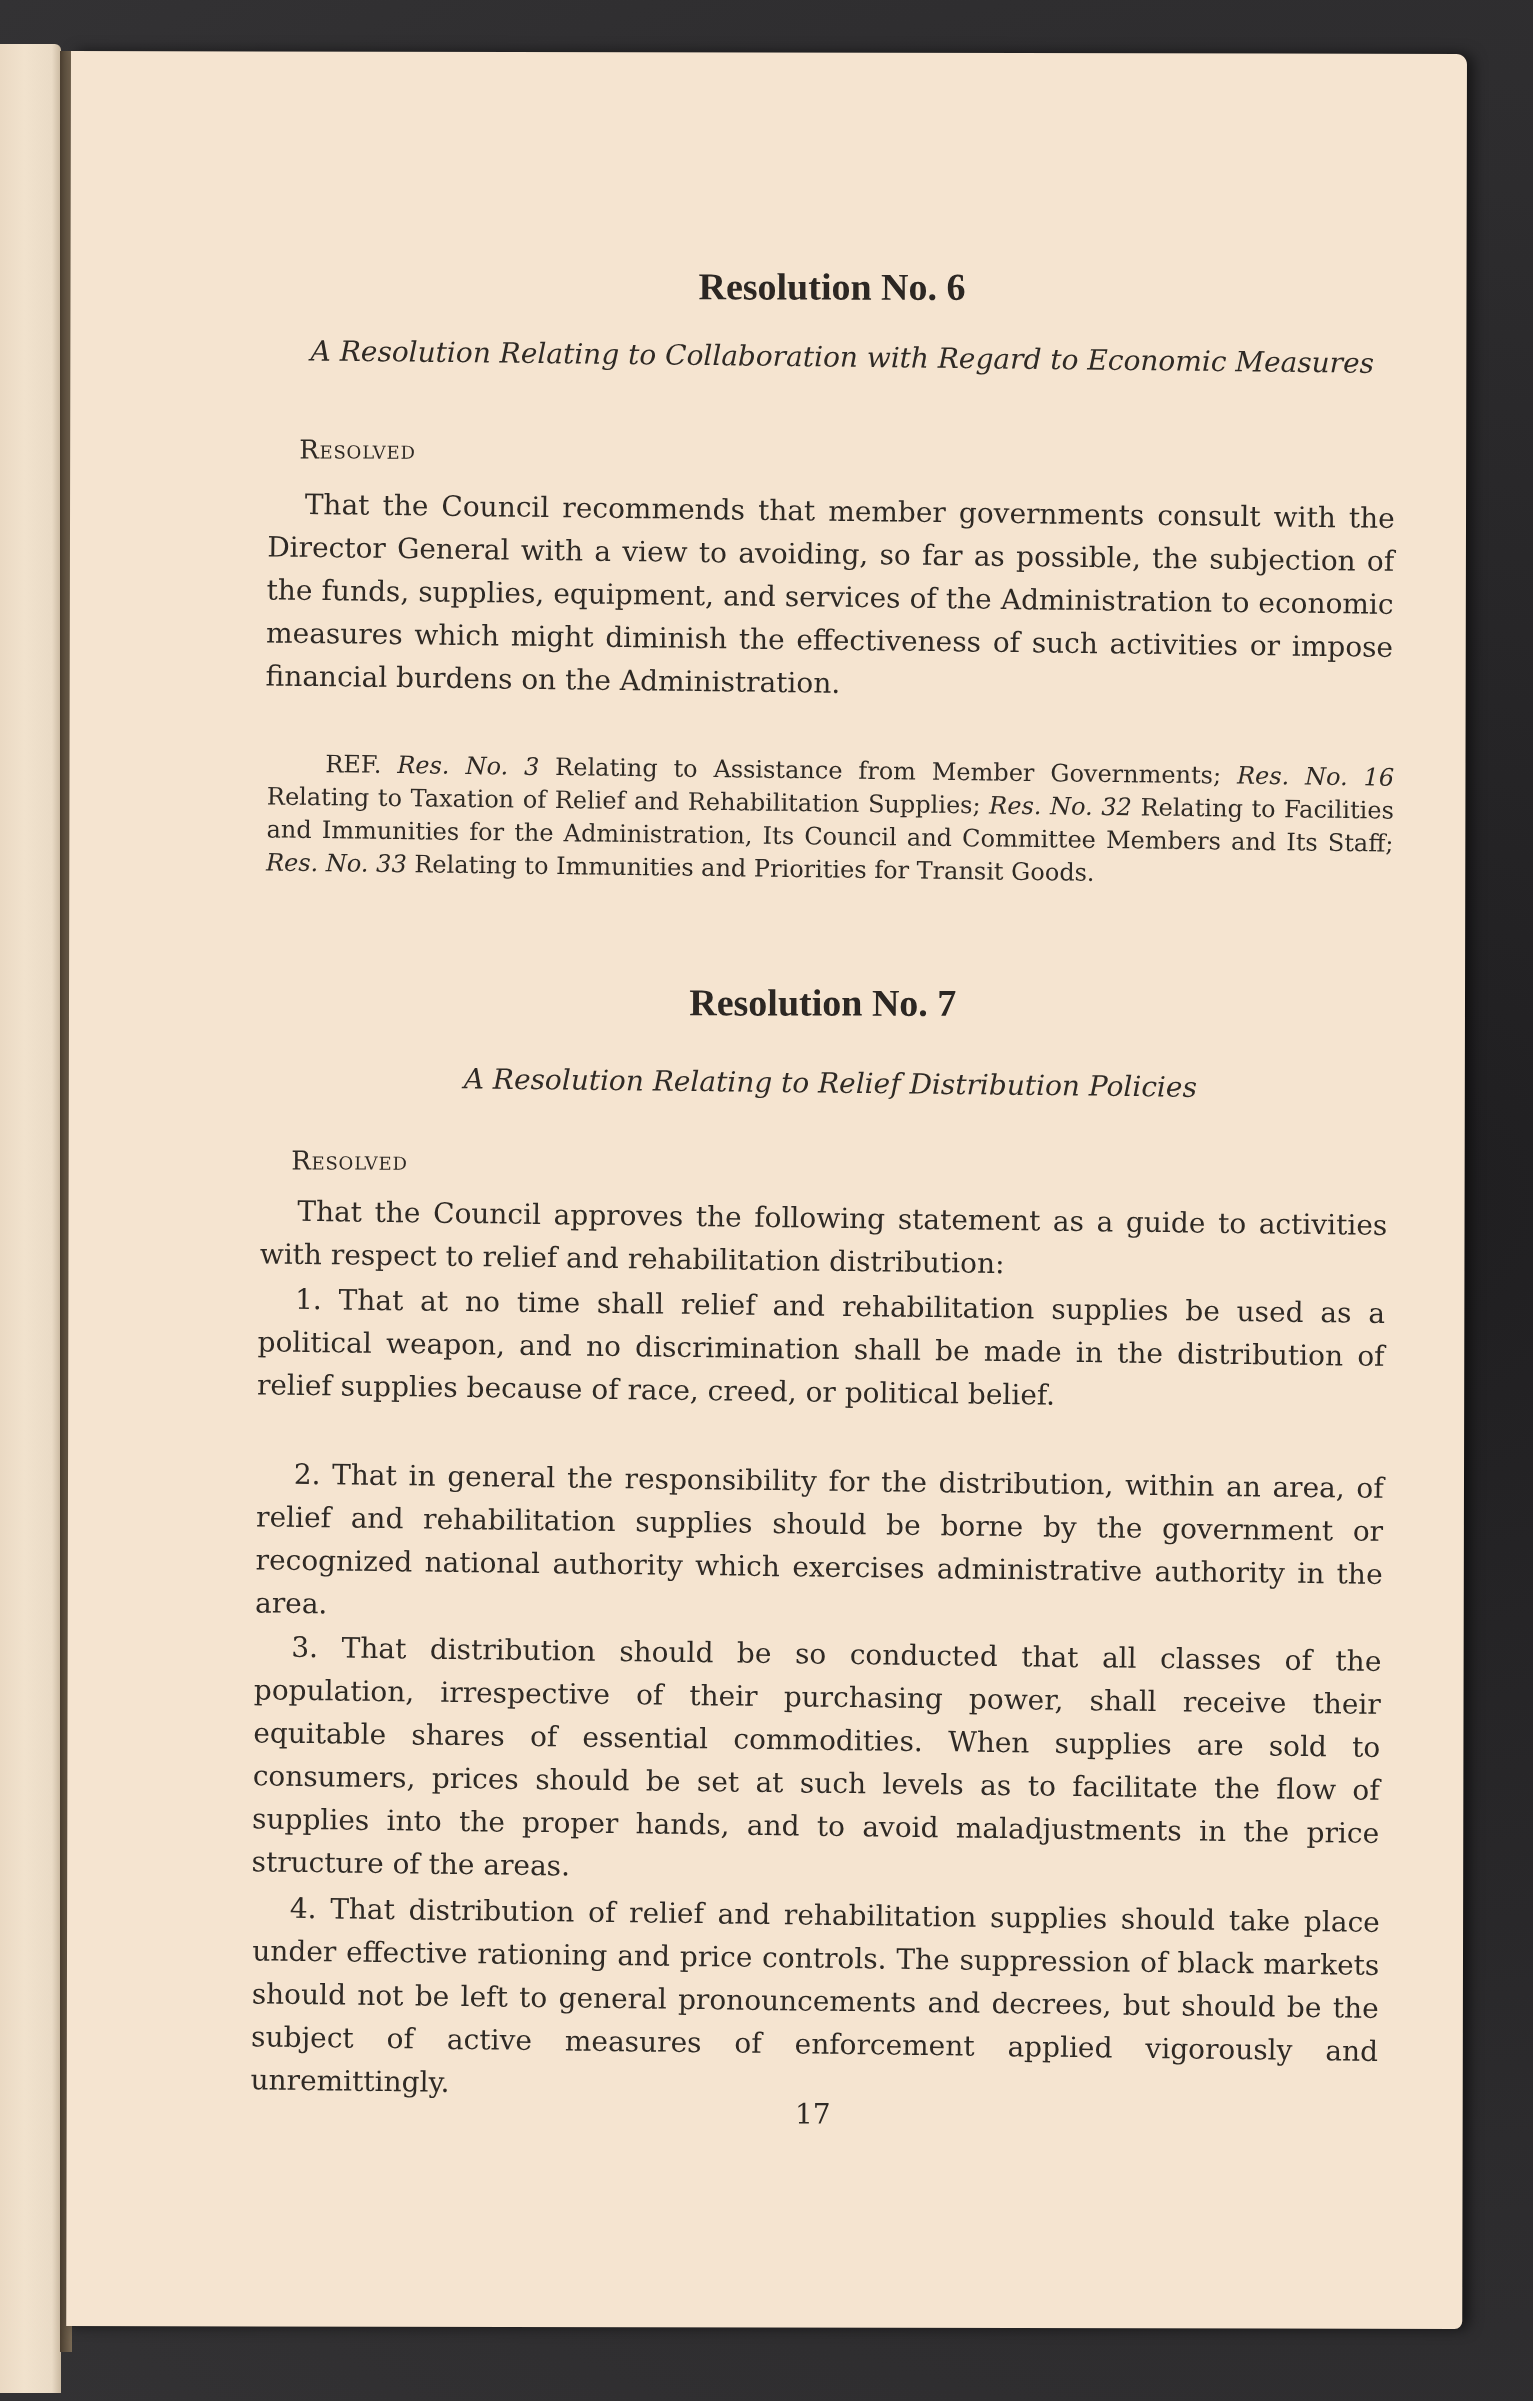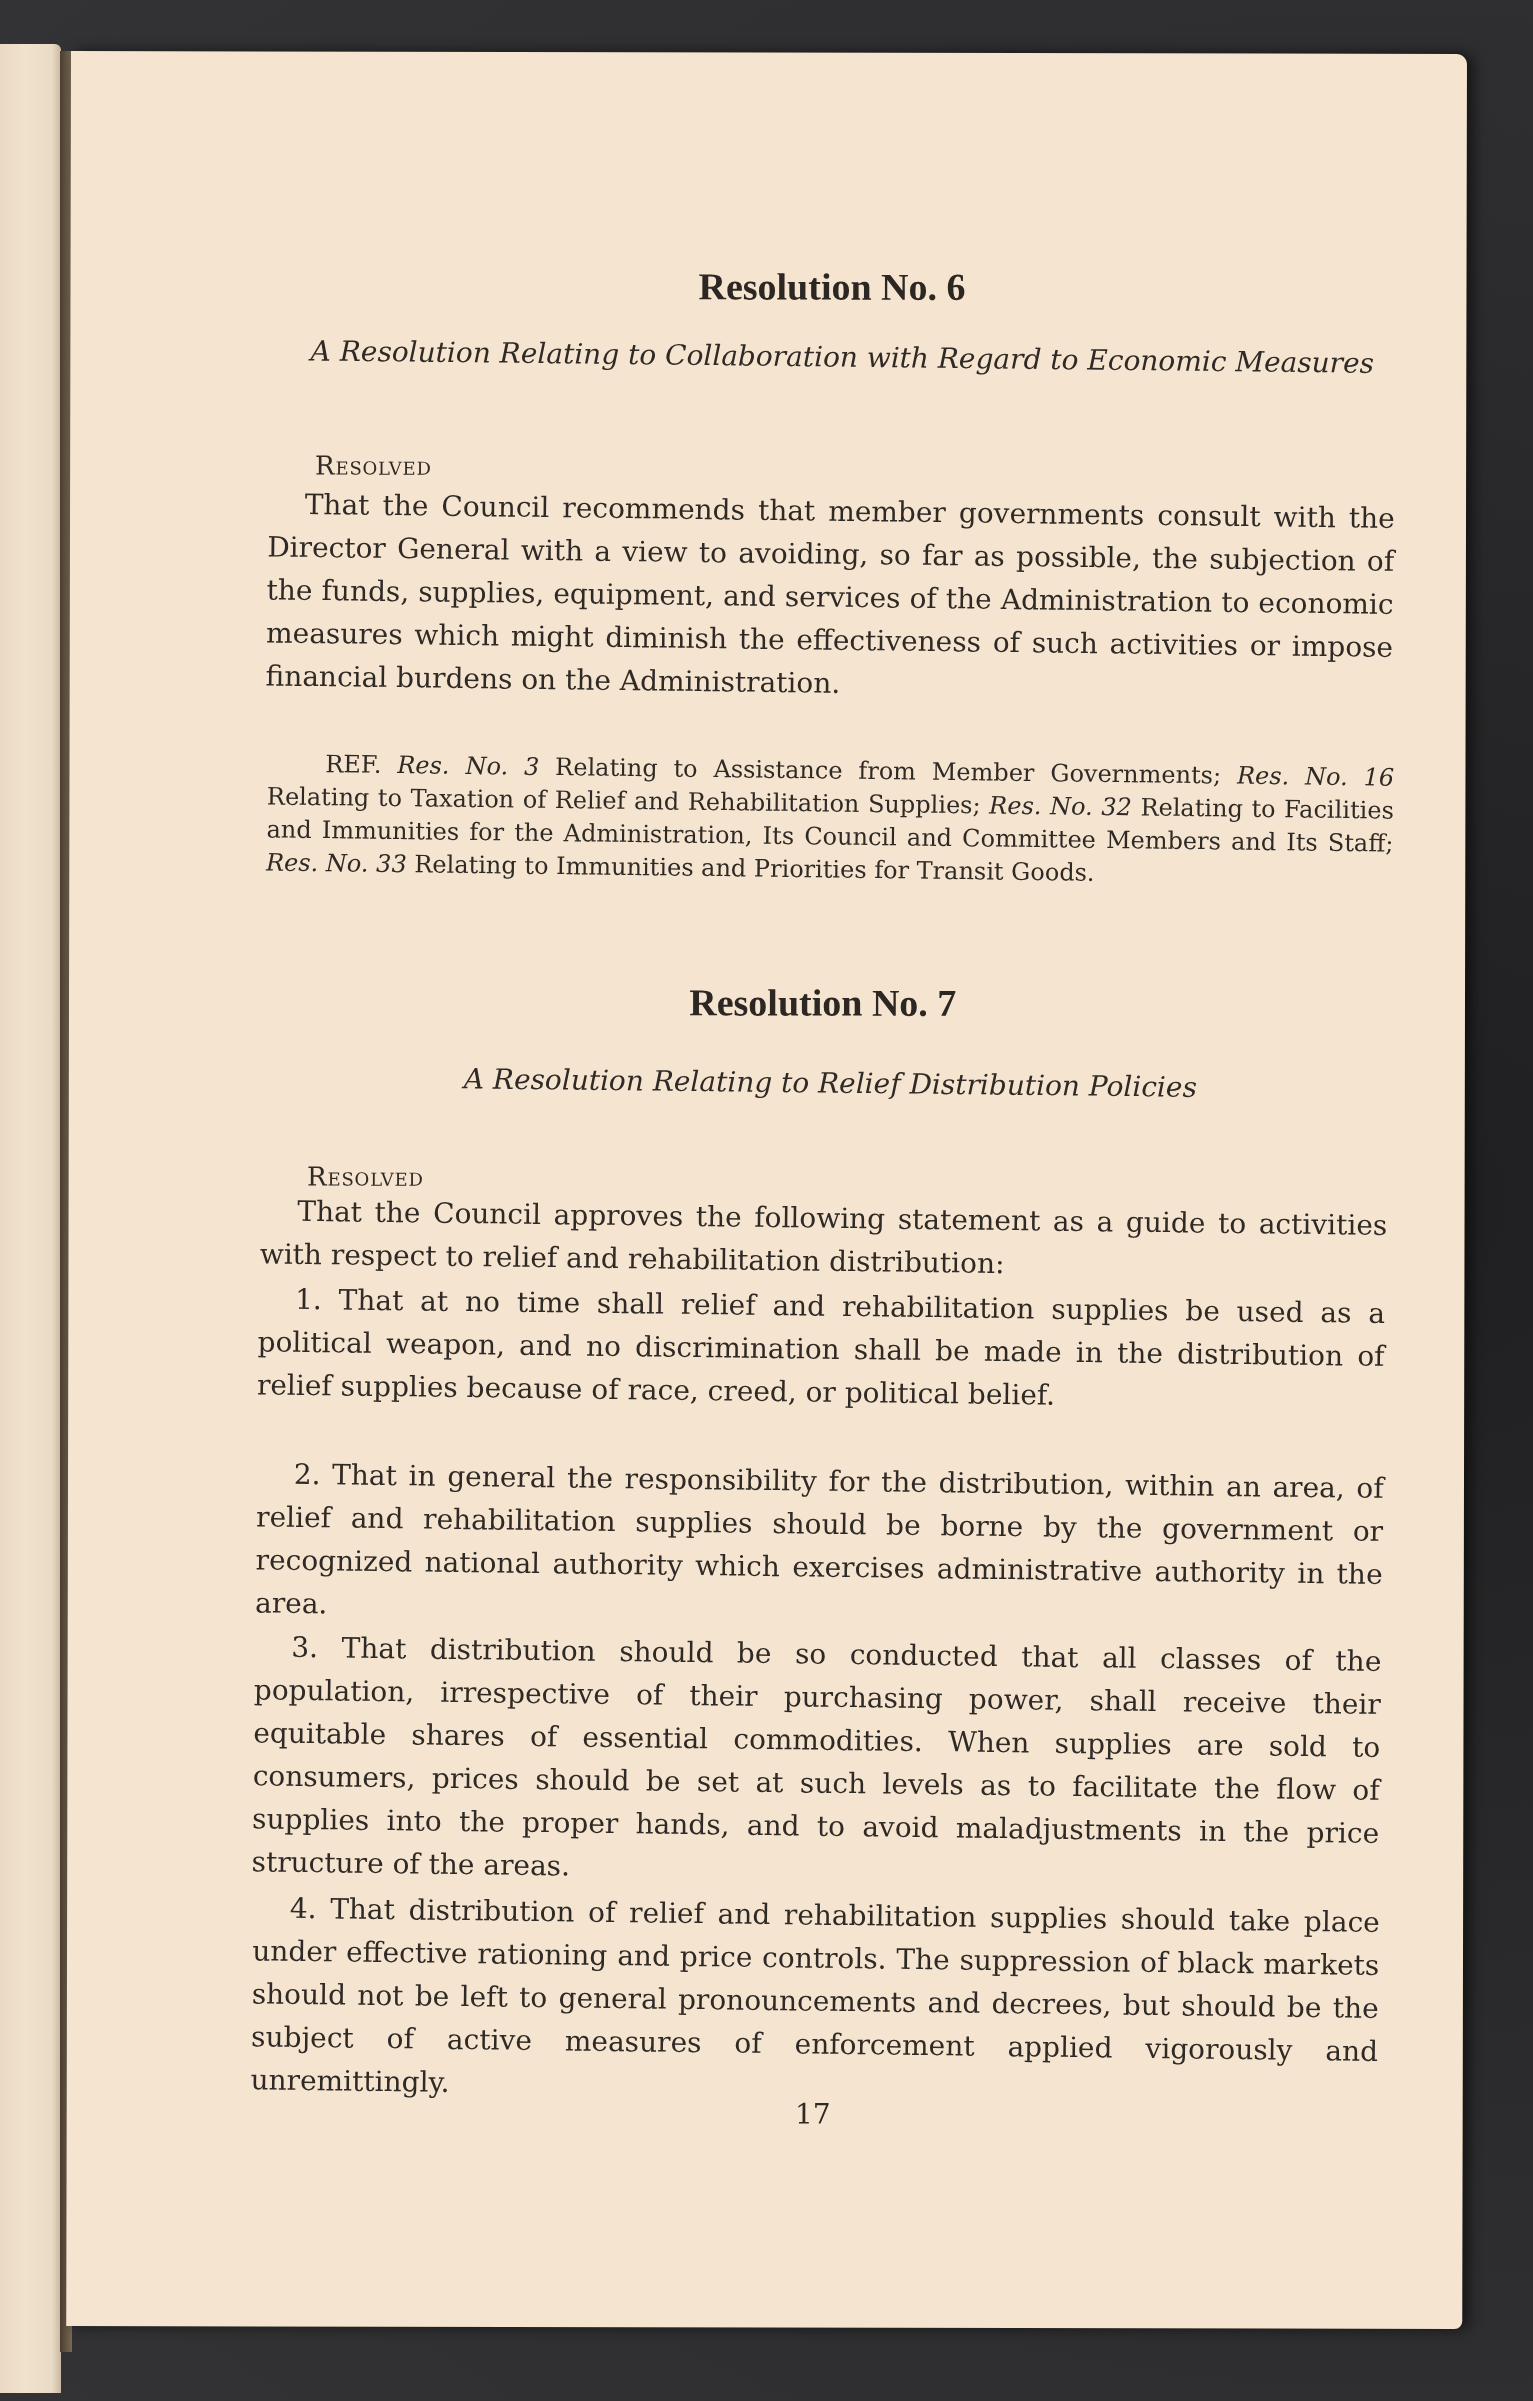--- a/index.html
+++ b/index.html
@@ -78,21 +78,21 @@
       margin: 0;
       transform: rotate(0.55deg);
       transform-origin: center;
       color: #2f2a25;
     }
     .resolved {
       position: absolute;
       font-size: 26px;
       font-variant: small-caps;
       letter-spacing: 0.8px;
-      margin: 16px;
+      margin: 0;
     }
     .para {
       position: absolute;
       width: 100%;
       font-size: 28px;
       line-height: 43px;
       text-align: justify;
       margin: 0;
       transform: rotate(0.62deg);
       transform-origin: top left;

